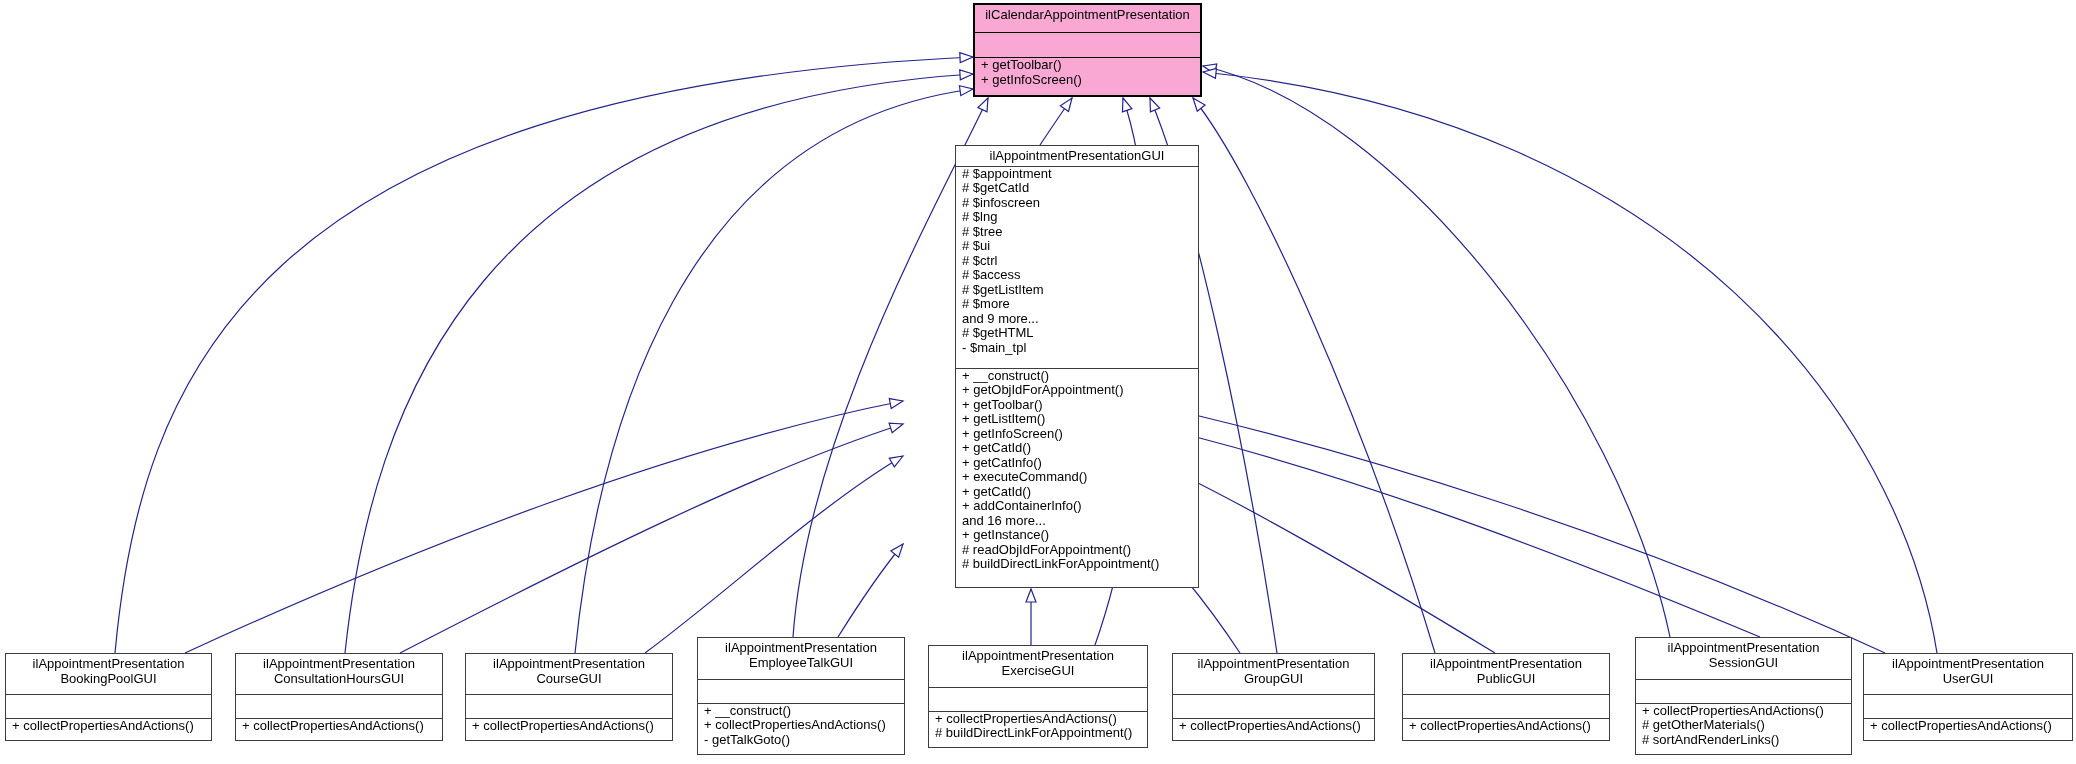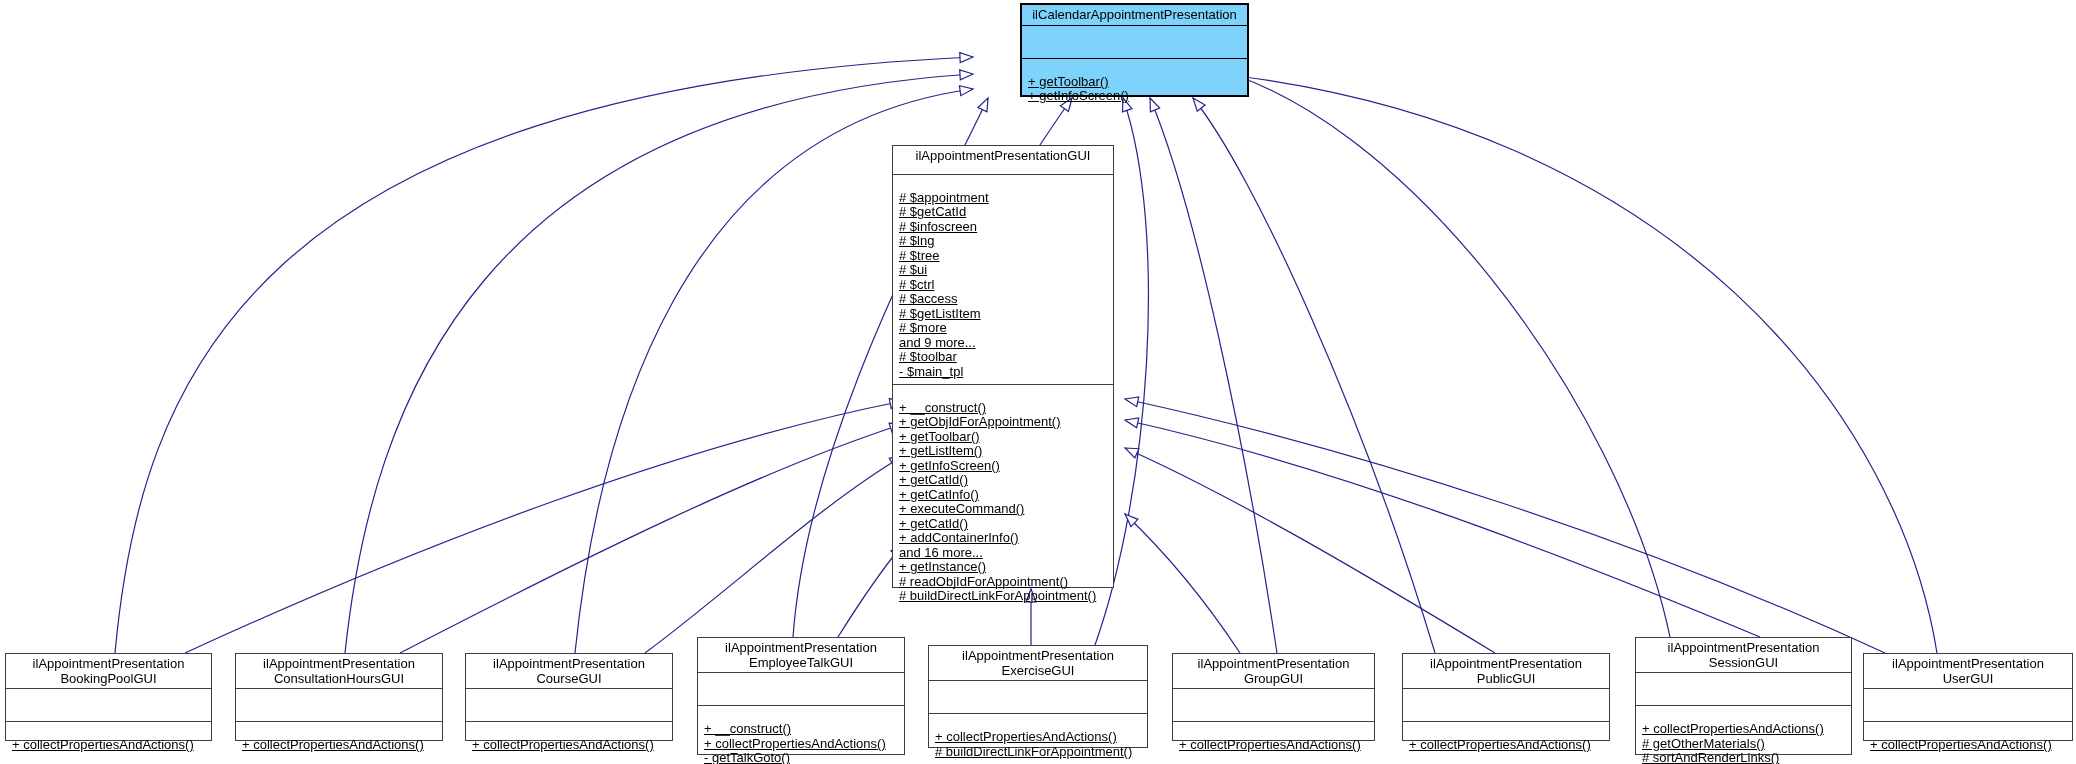--- a/index.html
+++ b/index.html
@@ -10,27 +10,27 @@
     font-family:"Liberation Sans","DejaVu Sans",sans-serif;
     font-size:13px;line-height:14.5px;color:#000000;
     overflow:hidden;
   }
   #edges{position:absolute;left:0;top:0;width:2076px;height:764px;}
   .uml-class{
     position:absolute;box-sizing:border-box;
     background:#ffffff;border:1px solid #3d3d3d;
     display:flex;flex-direction:column;
   }
-  .uml-class.highlight{background:#7dd3fc;border:2px solid #000000;margin-left:47px;}
+  .uml-class.highlight{background:#f9a8d4;border:2px solid #000000;}
   .uml-title{
     flex:1 1 auto;text-align:center;padding:3px 2px 2px 2px;
     white-space:pre-line;
   }
   .uml-attrs,.uml-methods{
-    border-top:1px solid #3d3d3d;padding:16px 6px;box-sizing:border-box;text-decoration:underline;
+    border-top:1px solid #3d3d3d;padding:0 6px;box-sizing:border-box;
   }
   .uml-class.highlight .uml-attrs,.uml-class.highlight .uml-methods{border-top:1px solid #000000;}
   .uml-attrs{flex:0 0 auto;}
   .uml-methods{flex:1 0 auto;}
   .m-line{white-space:nowrap;}
 </style>
 </head>
 <body>
 
 <div id="canvas">
@@ -78,35 +78,35 @@
 
   <div class="uml-class highlight" style="left:973px;top:3px;width:229px;height:94px;">
     <div class="uml-title">ilCalendarAppointmentPresentation</div>
     <div class="uml-attrs" style="height:25px;"></div>
     <div class="uml-methods">
         <div class="m-line">+ getToolbar()</div>
         <div class="m-line">+ getInfoScreen()</div>
       </div>
   </div>
 
-  <div class="uml-class" style="left:892px;top:145px;width:222px;height:443px;gap:8px;">
+  <div class="uml-class" style="left:955px;top:145px;width:244px;height:443px;">
     <div class="uml-title" style="flex:0 0 auto;">ilAppointmentPresentationGUI</div>
     <div class="uml-attrs" style="height:202px;">
         <div class="m-line"># $appointment</div>
         <div class="m-line"># $getCatId</div>
         <div class="m-line"># $infoscreen</div>
         <div class="m-line"># $lng</div>
         <div class="m-line"># $tree</div>
         <div class="m-line"># $ui</div>
         <div class="m-line"># $ctrl</div>
         <div class="m-line"># $access</div>
         <div class="m-line"># $getListItem</div>
         <div class="m-line"># $more</div>
         <div class="m-line">and 9 more...</div>
-        <div class="m-line"># $toolbar</div>
+        <div class="m-line"># $getHTML</div>
         <div class="m-line">- $main_tpl</div>
       </div>
     <div class="uml-methods">
         <div class="m-line">+ __construct()</div>
         <div class="m-line">+ getObjIdForAppointment()</div>
         <div class="m-line">+ getToolbar()</div>
         <div class="m-line">+ getListItem()</div>
         <div class="m-line">+ getInfoScreen()</div>
         <div class="m-line">+ getCatId()</div>
         <div class="m-line">+ getCatInfo()</div>

